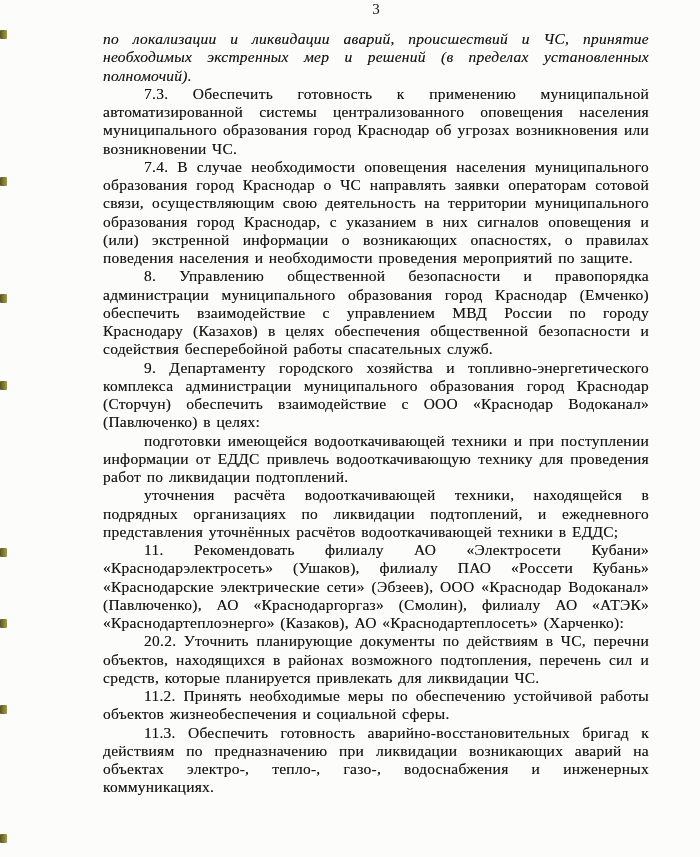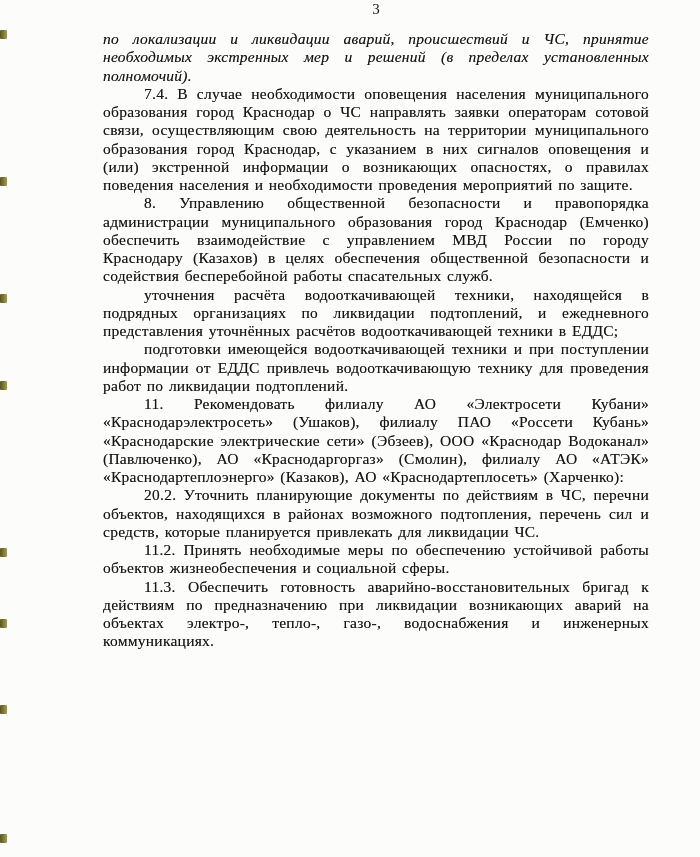--- a/index.html
+++ b/index.html
@@ -37,24 +37,26 @@
     opacity: 0.95;
   }
 </style>
 </head>
 <body>
 
 <div class="page-number">3</div>
 
 <div class="content">
   <p class="para no-indent">по локализации и ликвидации аварий, происшествий и ЧС, принятие необходимых экстренных мер и решений (в пределах установленных полномочий).</p>
+  <p class="para">7.3. Обеспечить готовность к применению муниципальной автоматизированной системы централизованного оповещения населения муниципального образования город Краснодар об угрозах возникновения или возникновении ЧС.</p>
   <p class="para">7.4. В случае необходимости оповещения населения муниципального образования город Краснодар о ЧС направлять заявки операторам сотовой связи, осуществляющим свою деятельность на территории муниципального образования город Краснодар, с указанием в них сигналов оповещения и (или) экстренной информации о возникающих опасностях, о правилах поведения населения и необходимости проведения мероприятий по защите.</p>
   <p class="para">8. Управлению общественной безопасности и правопорядка администрации муниципального образования город Краснодар (Емченко) обеспечить взаимодействие с управлением МВД России по городу Краснодару (Казахов) в целях обеспечения общественной безопасности и содействия бесперебойной работы спасательных служб.</p>
+  <p class="para">9. Департаменту городского хозяйства и топливно-энергетического комплекса администрации муниципального образования город Краснодар (Сторчун) обеспечить взаимодействие с ООО «Краснодар Водоканал» (Павлюченко) в целях:</p>
+  <p class="para">подготовки имеющейся водооткачивающей техники и при поступлении информации от ЕДДС привлечь водооткачивающую технику для проведения работ по ликвидации подтоплений.</p>
   <p class="para">уточнения расчёта водооткачивающей техники, находящейся в подрядных организациях по ликвидации подтоплений, и ежедневного представления уточнённых расчётов водооткачивающей техники в ЕДДС;</p>
-  <p class="para">подготовки имеющейся водооткачивающей техники и при поступлении информации от ЕДДС привлечь водооткачивающую технику для проведения работ по ликвидации подтоплений.</p>
   <p class="para">11. Рекомендовать филиалу АО «Электросети Кубани» «Краснодарэлектросеть» (Ушаков), филиалу ПАО «Россети Кубань» «Краснодарские электрические сети» (Эбзеев), ООО «Краснодар Водоканал» (Павлюченко), АО «Краснодаргоргаз» (Смолин), филиалу АО «АТЭК» «Краснодартеплоэнерго» (Казаков), АО «Краснодартеплосеть» (Харченко):</p>
   <p class="para">20.2. Уточнить планирующие документы по действиям в ЧС, перечни объектов, находящихся в районах возможного подтопления, перечень сил и средств, которые планируется привлекать для ликвидации ЧС.</p>
   <p class="para">11.2. Принять необходимые меры по обеспечению устойчивой работы объектов жизнеобеспечения и социальной сферы.</p>
   <p class="para">11.3. Обеспечить готовность аварийно-восстановительных бригад к действиям по предназначению при ликвидации возникающих аварий на объектах электро-, тепло-, газо-, водоснабжения и инженерных коммуникациях.</p>
 </div>
 
 <div class="scan-mark" style="top:30px"></div>
 <div class="scan-mark" style="top:177px"></div>
 <div class="scan-mark" style="top:294px"></div>
 <div class="scan-mark" style="top:381px"></div>

